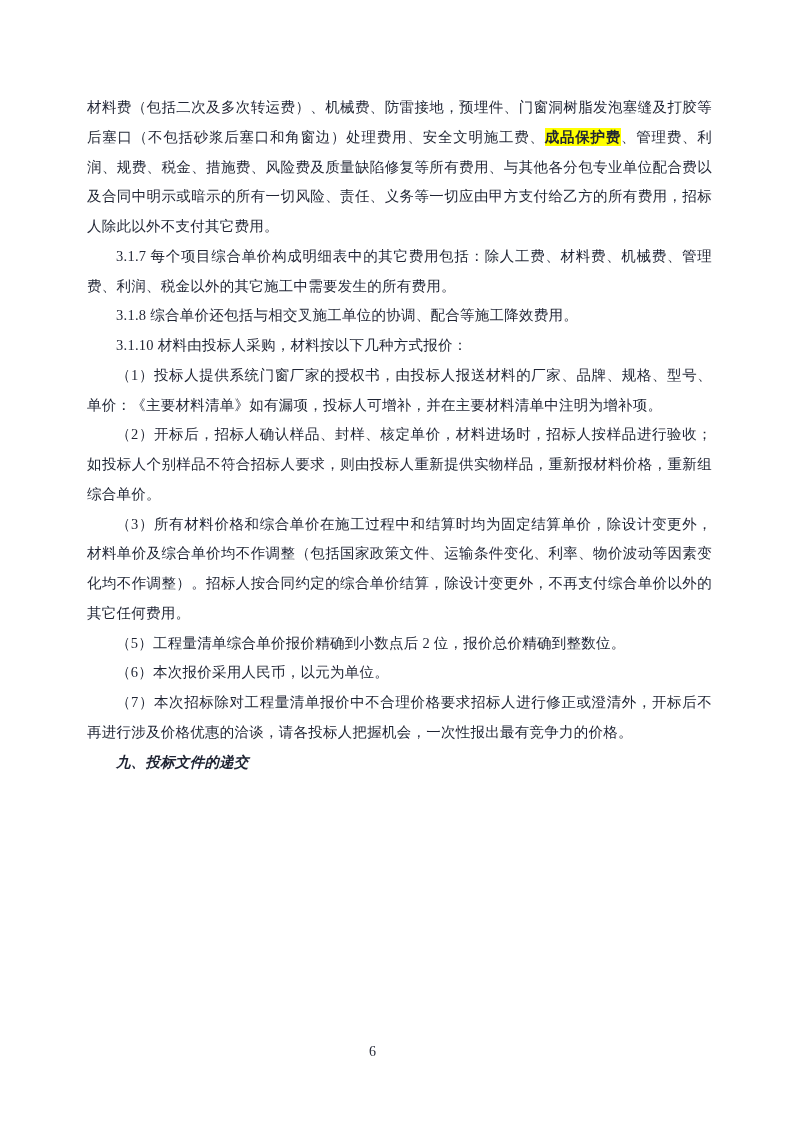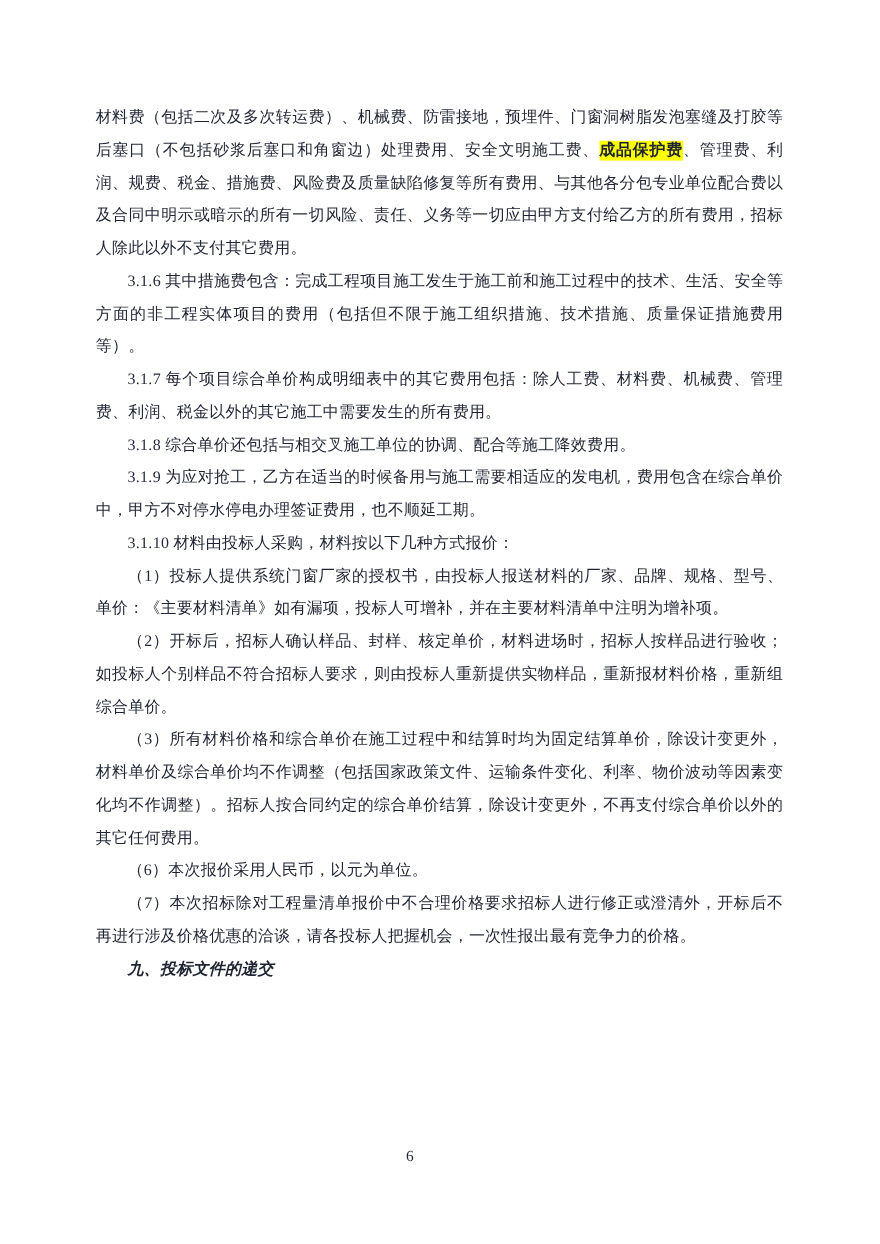--- a/index.html
+++ b/index.html
@@ -56,28 +56,27 @@
   }
 </style>
 </head>
 <body>
 
 <div class="page">
   <div class="content">
 
     <p class="para flush"><span>材料费（包括二次及多次转运费）、机械费、防雷接地，预埋件、门窗洞树脂发泡塞缝及打胶等后塞口（不包括砂浆后塞口和角窗边）处理费用、安全文明施工费、</span><mark class="hl">成品保护费</mark><span>、管理费、利润、规费、税金、措施费、风险费及质量缺陷修复等所有费用、与其他各分包专业单位配合费以及合同中明示或暗示的所有一切风险、责任、义务等一切应由甲方支付给乙方的所有费用，招标人除此以外不支付其它费用。</span></p>
 
-    <p class="para">3.1.6 其中措施费包含：完成工程项目施工发生于施工前和施工过程中的技术、生活、安全等方面的非工程实体项目的费用（包括但不限于施工组织措施、技术措施、质量保证措施费用等）。</p>
     <p class="para">3.1.7 每个项目综合单价构成明细表中的其它费用包括：除人工费、材料费、机械费、管理费、利润、税金以外的其它施工中需要发生的所有费用。</p>
     <p class="para">3.1.8 综合单价还包括与相交叉施工单位的协调、配合等施工降效费用。</p>
-    <p class="para">3.1.9 为应对抢工，乙方在适当的时候备用与施工需要相适应的发电机，费用包含在综合单价中，甲方不对停水停电办理签证费用，也不顺延工期。</p>
     <p class="para">3.1.10 材料由投标人采购，材料按以下几种方式报价：</p>
     <p class="para">（1）投标人提供系统门窗厂家的授权书，由投标人报送材料的厂家、品牌、规格、型号、单价：《主要材料清单》如有漏项，投标人可增补，并在主要材料清单中注明为增补项。</p>
     <p class="para">（2）开标后，招标人确认样品、封样、核定单价，材料进场时，招标人按样品进行验收；如投标人个别样品不符合招标人要求，则由投标人重新提供实物样品，重新报材料价格，重新组综合单价。</p>
     <p class="para">（3）所有材料价格和综合单价在施工过程中和结算时均为固定结算单价，除设计变更外，材料单价及综合单价均不作调整（包括国家政策文件、运输条件变化、利率、物价波动等因素变化均不作调整）。招标人按合同约定的综合单价结算，除设计变更外，不再支付综合单价以外的其它任何费用。</p>
+    <p class="para">（5）工程量清单综合单价报价精确到小数点后 2 位，报价总价精确到整数位。</p>
     <p class="para">（6）本次报价采用人民币，以元为单位。</p>
     <p class="para">（7）本次招标除对工程量清单报价中不合理价格要求招标人进行修正或澄清外，开标后不再进行涉及价格优惠的洽谈，请各投标人把握机会，一次性报出最有竞争力的价格。</p>
 
     <p class="para heading">九、投标文件的递交</p>
   </div>
 
   <div class="footer">6</div>
 </div>
 
 </body></html>

